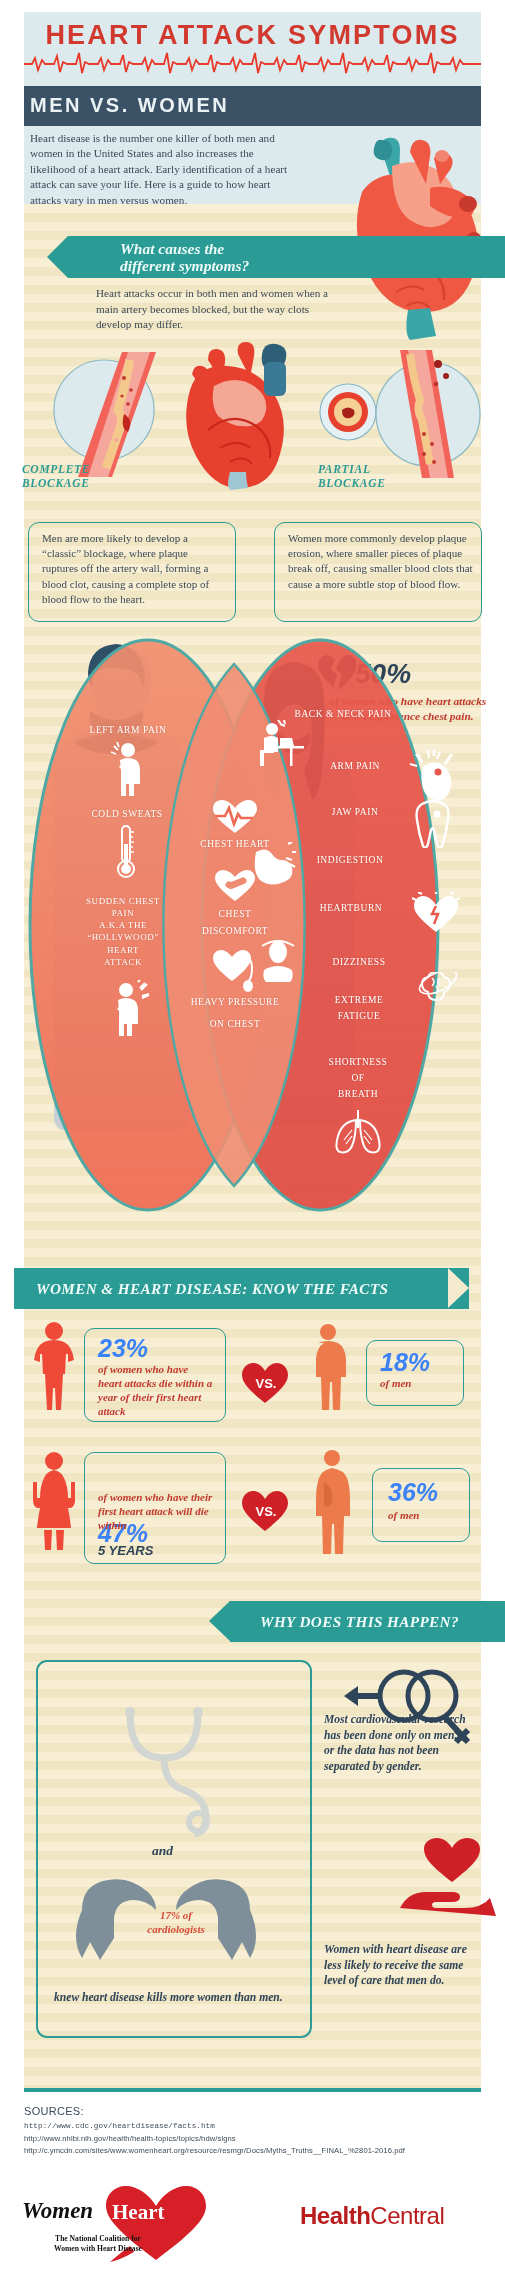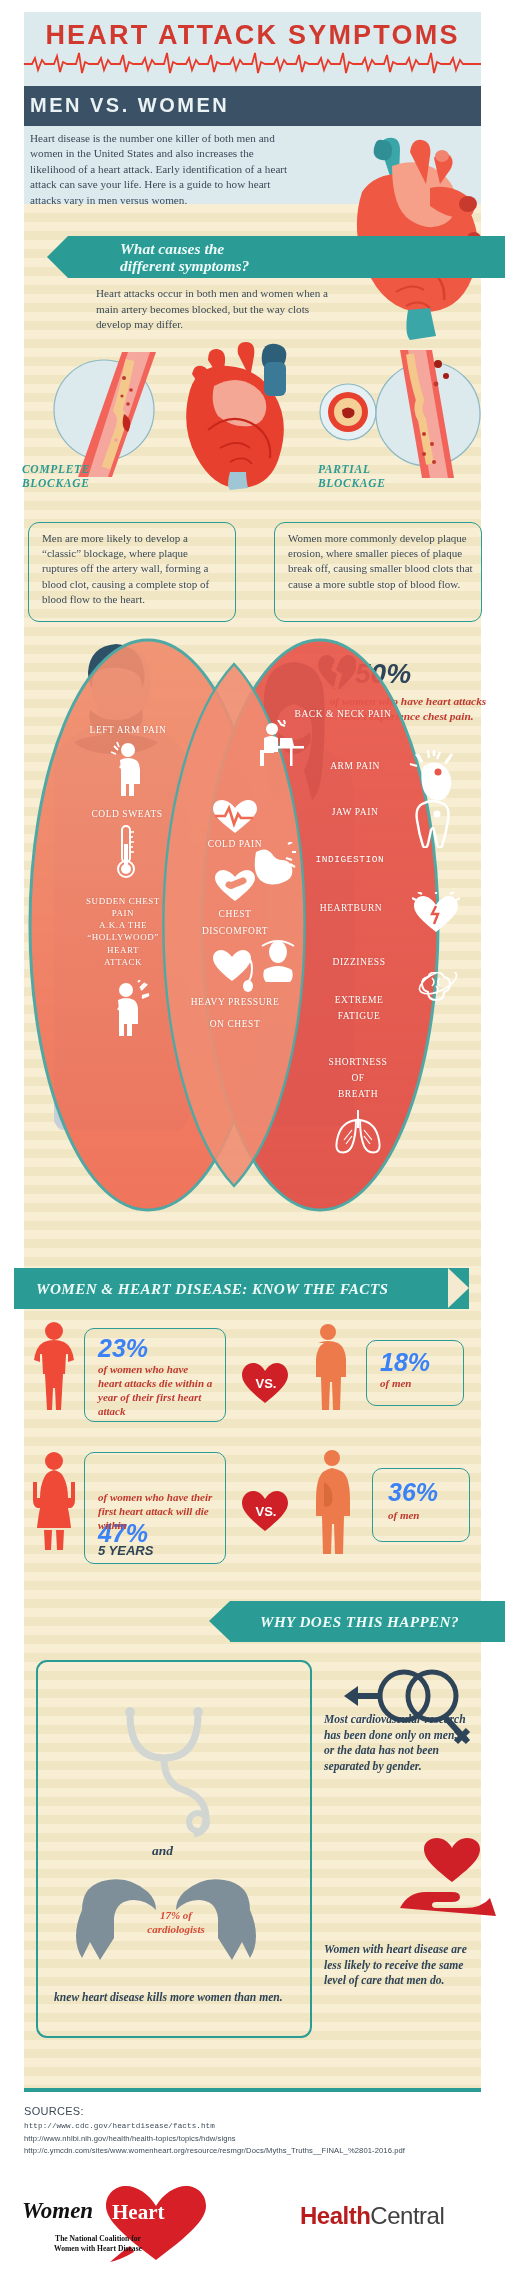--- a/index.html
+++ b/index.html
@@ -217,21 +217,21 @@
     position: absolute; left: 24px; right: 24px; top: 2088px;
     height: 4px; background: #2a9b95;
   }
 
   .hc-logo {
     position: absolute; left: 300px; top: 2202px;
     font-family: "Liberation Sans", sans-serif;
     font-size: 24px; letter-spacing: -0.5px;
   }
   .hc-health { color: #b91c1c; font-weight: bold; }
-  .hc-central { color: #404040; }
+  .hc-central { color: #b91c1c; }
 
   .wh-sub {
     position: absolute; left: 50px; top: 2234px; width: 96px;
     text-align: center;
     font-family: "Liberation Serif", serif;
     font-weight: bold; font-size: 7.6px; line-height: 1.3; color: #111;
   }
   .wh-women {
     position: absolute; left: 22px; top: 2198px;
     font-family: "Liberation Serif", serif;
@@ -419,21 +419,21 @@
       <path d="M10 20 q8 -4 16 0 q4 3 4 10 l0 14 l-6 0 l0 12 l-5 0 l0 -12 l-3 0 l0 12 l-5 0 l0 -26z" fill="#fff"></path>
       <path d="M10 28 q10 8 18 0" fill="none" stroke="#fff" stroke-width="3"></path>
       <path d="M32 8 l5 -5 M34 16 l7 -2 M30 2 l2 -2" stroke="#fff" stroke-width="2" fill="none"></path>
       <path d="M33 10 l6 -6 M34 18 l7 -3" stroke="#fff" stroke-width="2.4" fill="none"></path>
     </svg>
 
     <svg style="position:absolute;left:213px;top:180px;width:44px;height:34px;" viewBox="0 0 44 34">
       <path d="M22 33 C8 22 0 15 0 9 C0 3 4 0 9 0 C14 0 19 4 22 8 C25 4 30 0 35 0 C40 0 44 3 44 9 C44 15 36 22 22 33 Z" fill="#fff"></path>
       <path d="M2 16 h10 l4 -8 l5 16 l4 -10 l3 4 h12" fill="none" stroke="#ef6a52" stroke-width="2.6"></path>
     </svg>
-    <div class="sym sym-lg" style="left:190px;top:218px;width:90px;">COLD PAIN</div>
+    <div class="sym sym-lg" style="left:190px;top:218px;width:90px;">CHEST HEART</div>
 
     <svg style="position:absolute;left:215px;top:250px;width:40px;height:32px;" viewBox="0 0 40 32">
       <path d="M20 31 C7 21 0 14 0 8 C0 3 4 0 8 0 C12 0 17 3 20 7 C23 3 28 0 32 0 C36 0 40 3 40 8 C40 14 33 21 20 31 Z" fill="#fff"></path>
       <path d="M13 18 q-4 -2 -2 -5 q2 -3 5 -1 l10 -4 q3 -2 5 1 q2 3 -2 5 l-10 4 q-3 2 -6 0z" fill="#ef8d72"></path>
     </svg>
     <div class="sym sym-lg" style="left:190px;top:288px;width:90px;">CHEST</div>
     <div class="sym sym-lg" style="left:180px;top:305px;width:110px;">DISCOMFORT</div>
 
     <svg style="position:absolute;left:213px;top:330px;width:46px;height:42px;" viewBox="0 0 46 42">
       <path d="M19 31 C6 21 0 14 0 8 C0 3 4 0 8 0 C12 0 16 3 19 7 C22 3 26 0 30 0 C34 0 38 3 38 8 C38 14 32 21 19 31 Z" fill="#fff"></path>
@@ -462,21 +462,21 @@
       <path d="M10 4 l4 8 M20 0 l1 8 M32 2 l-3 7 M2 14 l7 2 M42 8 l-5 6" stroke="#fff" stroke-width="2.2" fill="none"></path>
       <path d="M14 12 l-6 -8 M26 6 l0 -6 M38 12 l6 -8" stroke="#fff" stroke-width="2.6" fill="none"></path>
     </svg>
 
     <div class="sym sym-lg" style="left:300px;top:186px;width:110px;">JAW PAIN</div>
     <svg style="position:absolute;left:412px;top:178px;width:42px;height:50px;" viewBox="0 0 42 50">
       <path d="M10 6 q11 -6 22 0 q6 4 4 16 q-2 14 -6 26 q-3 4 -5 -2 l-3 -14 q-1 -4 -3 0 l-3 14 q-2 6 -5 2 q-4 -12 -6 -26 q-2 -12 5 -16z" fill="none" stroke="#fff" stroke-width="2.4"></path>
       <circle cx="25" cy="16" r="3.5" fill="#fff"></circle>
     </svg>
 
-    <div class="sym sym-lg" style="left:290px;top:234px;width:120px;font-family:Liberation Mono, monospace;">INDIGESTION</div>
+    <div class="sym sym-lg" style="left:290px;top:234px;width:120px;">INDIGESTION</div>
     <svg style="position:absolute;left:248px;top:222px;width:48px;height:44px;" viewBox="0 0 48 44">
       <path d="M8 10 q10 -6 16 2 q4 6 10 6 q8 0 10 8 q2 10 -8 14 q-14 6 -24 -2 q-8 -8 -4 -28z" fill="#fff"></path>
       <path d="M40 2 l4 -2 M44 10 l4 0 M38 16 l6 2 M42 22 l5 3" stroke="#fff" stroke-width="2.2" fill="none"></path>
     </svg>
 
     <div class="sym sym-lg" style="left:292px;top:282px;width:118px;">HEARTBURN</div>
     <svg style="position:absolute;left:412px;top:272px;width:48px;height:42px;" viewBox="0 0 48 42">
       <path d="M24 40 C10 29 2 21 2 14 C2 8 6 4 11 4 C16 4 21 8 24 13 C27 8 32 4 37 4 C42 4 46 8 46 14 C46 21 38 29 24 40 Z" fill="#fff"></path>
       <path d="M10 2 l-4 -2 M24 2 l0 -2 M38 2 l4 -2 M4 8 l-4 -2 M44 8 l4 -2" stroke="#fff" stroke-width="2.2" fill="none"></path>
       <path d="M24 14 l-4 8 l6 0 l-4 10" fill="none" stroke="#e8574b" stroke-width="2.4"></path>

